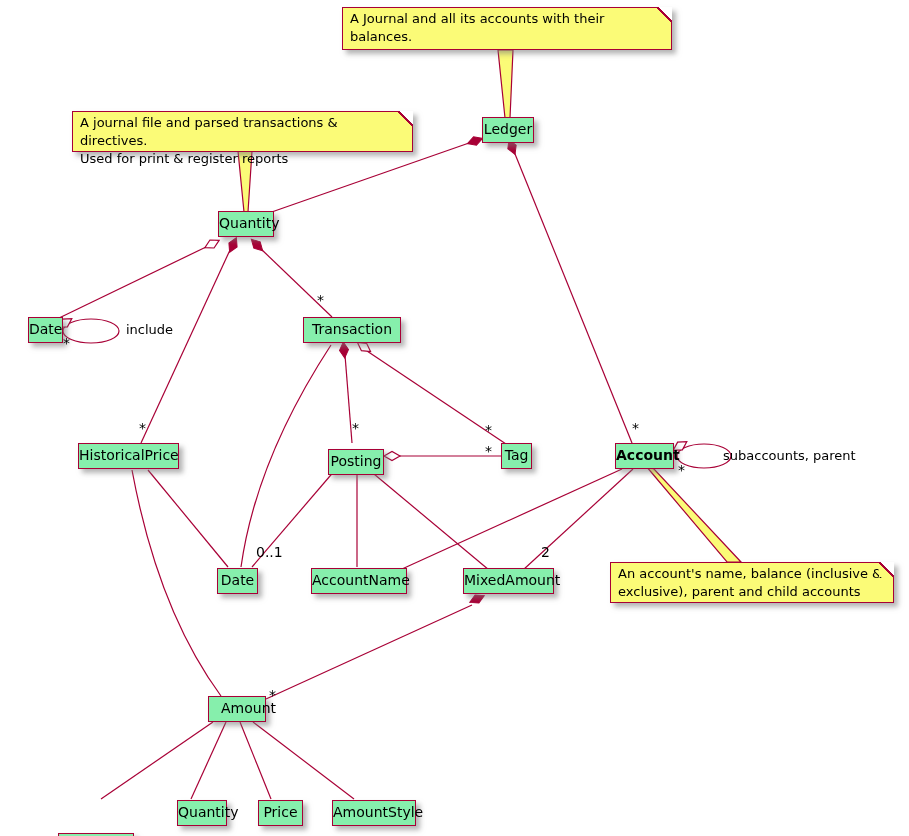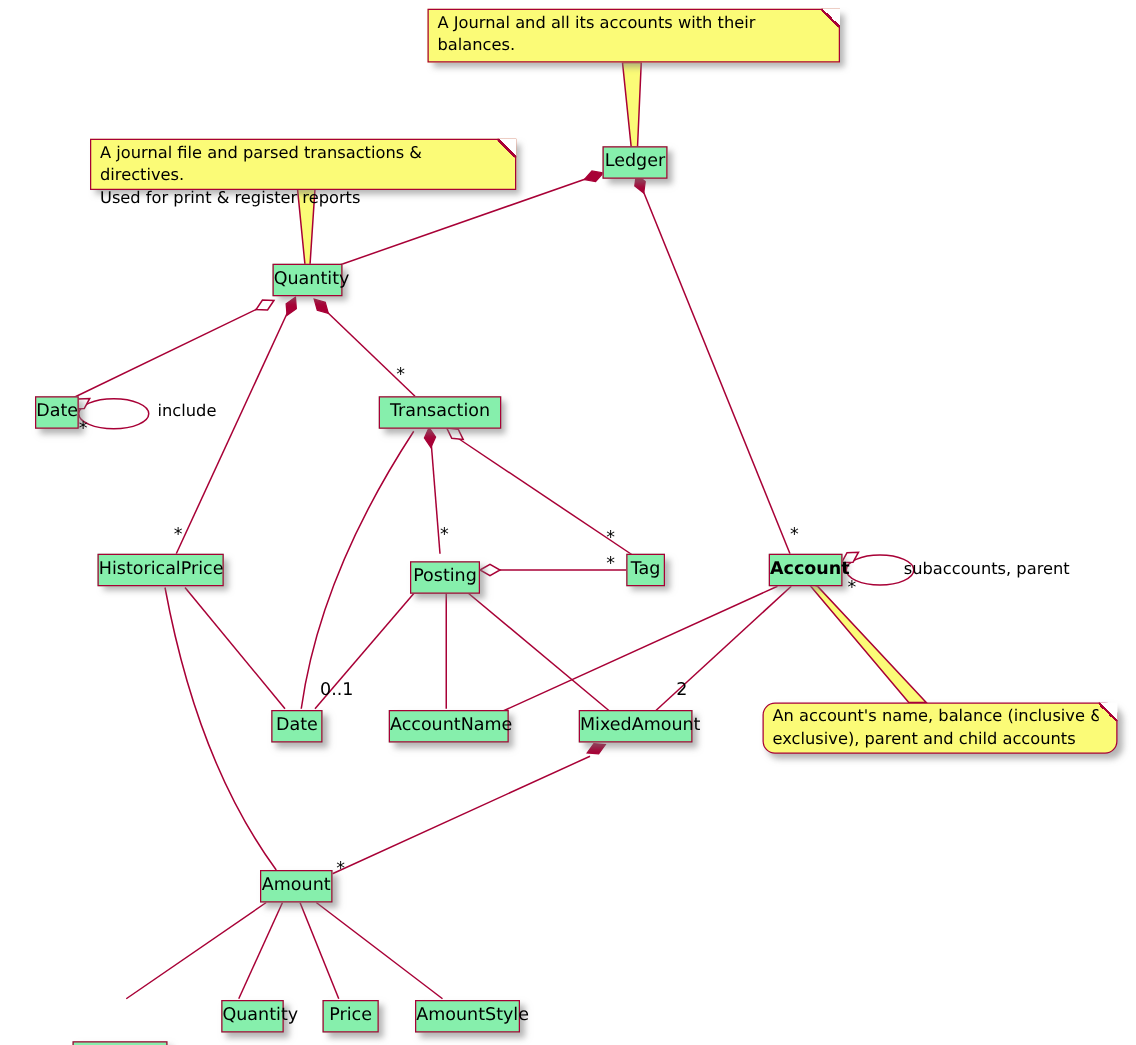--- a/index.html
+++ b/index.html
@@ -117,38 +117,38 @@
     <div>A Journal and all its accounts with their balances.</div>
     <div class="fold"></div>
   </div>
 
   <div class="note" style="left:72px;top:111px;width:341px;height:41px;">
     <div>A journal file and parsed transactions &amp; directives.</div>
     <div>Used for print &amp; register reports</div>
     <div class="fold"></div>
   </div>
 
-  <div class="note" style="left:610px;top:562px;width:284px;height:41px;border-radius:10px;">
+  <div class="note" style="left:610px;top:562px;width:284px;height:41px;">
     <div>An account's name, balance (inclusive &amp;</div>
     <div>exclusive), parent and child accounts</div>
     <div class="fold"></div>
   </div>
 
   <div class="uml-class" style="left:482px;top:117px;width:52px;">Ledger</div>
   <div class="uml-class" style="left:218px;top:211px;width:56px;">Quantity</div>
   <div class="uml-class" style="left:28px;top:317px;width:35px;">Date</div>
   <div class="uml-class" style="left:303px;top:317px;width:98px;">Transaction</div>
   <div class="uml-class" style="left:78px;top:443px;width:101px;">HistoricalPrice</div>
   <div class="uml-class" style="left:328px;top:449px;width:56px;">Posting</div>
   <div class="uml-class" style="left:501px;top:443px;width:31px;">Tag</div>
   <div class="uml-class" style="left:615px;top:443px;width:59px;font-weight:bold;">Account</div>
   <div class="uml-class" style="left:217px;top:568px;width:41px;">Date</div>
   <div class="uml-class" style="left:311px;top:568px;width:96px;">AccountName</div>
   <div class="uml-class" style="left:463px;top:568px;width:91px;">MixedAmount</div>
-  <div class="uml-class" style="left:208px;top:696px;width:58px;">Amount</div>
+  <div class="uml-class" style="left:208px;top:696px;width:58px;padding-left:12px;">Amount</div>
   <div class="uml-class" style="left:58px;top:800px;width:76px;margin-top:33px;">Commodity</div>
   <div class="uml-class" style="left:177px;top:800px;width:50px;text-align:center;">Quantity</div>
   <div class="uml-class" style="left:258px;top:800px;width:45px;">Price</div>
   <div class="uml-class" style="left:332px;top:800px;width:84px;">AmountStyle</div>
 
   <span class="edge-label" style="left:126px;top:322px;">include</span>
   <span class="edge-label" style="left:697px;top:448px;margin-left:26px;">subaccounts, parent</span>
 
   <span class="mult" style="left:63px;top:335px;">*</span>
   <span class="mult" style="left:317px;top:292px;">*</span>

